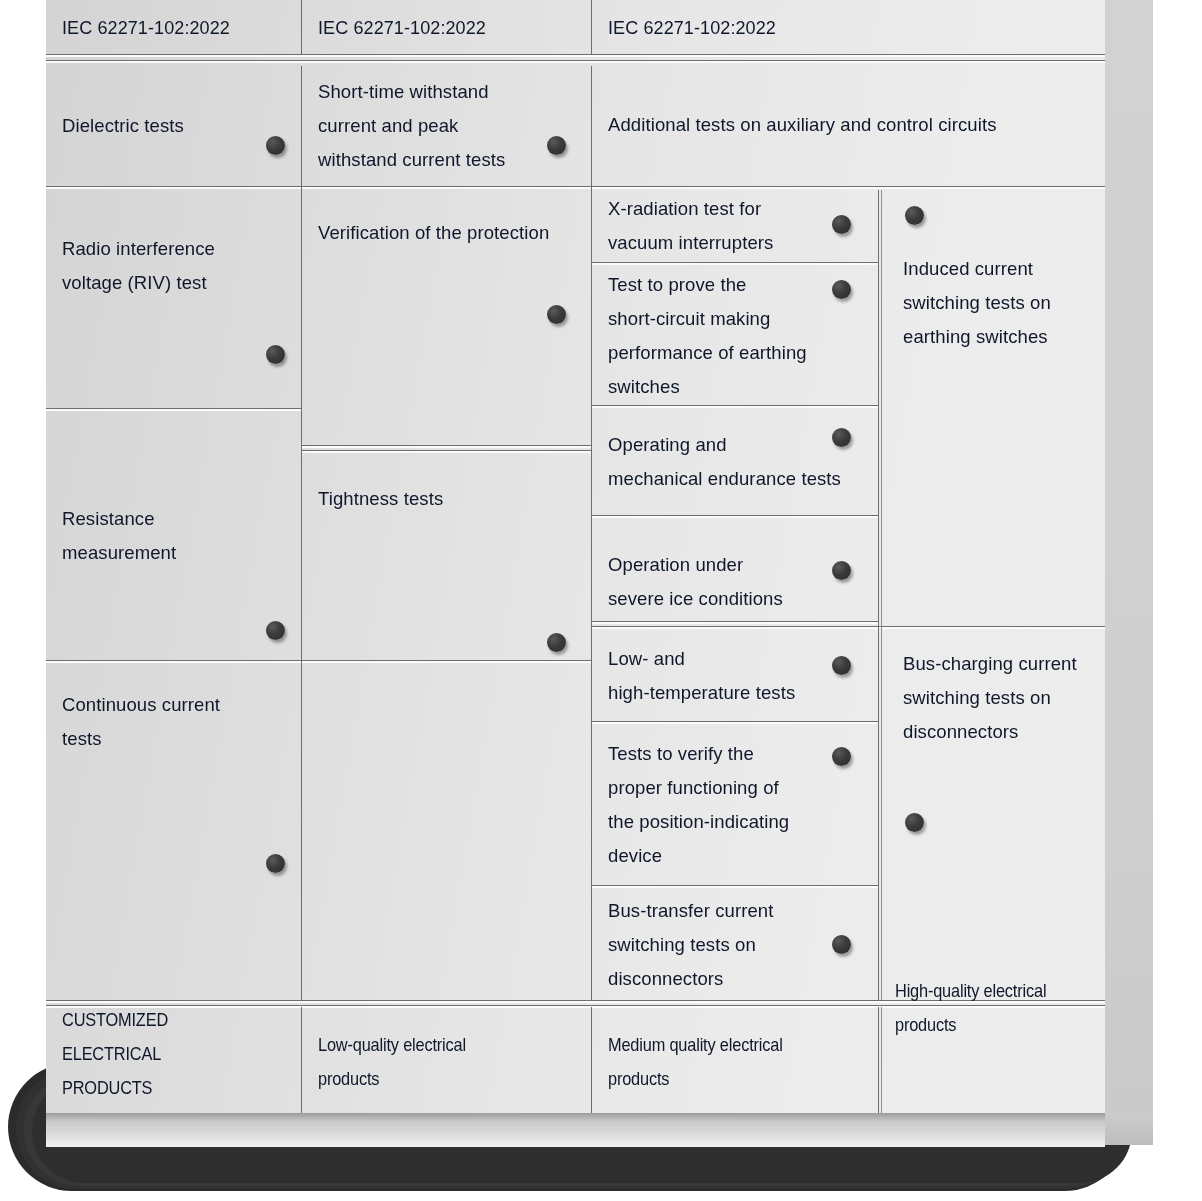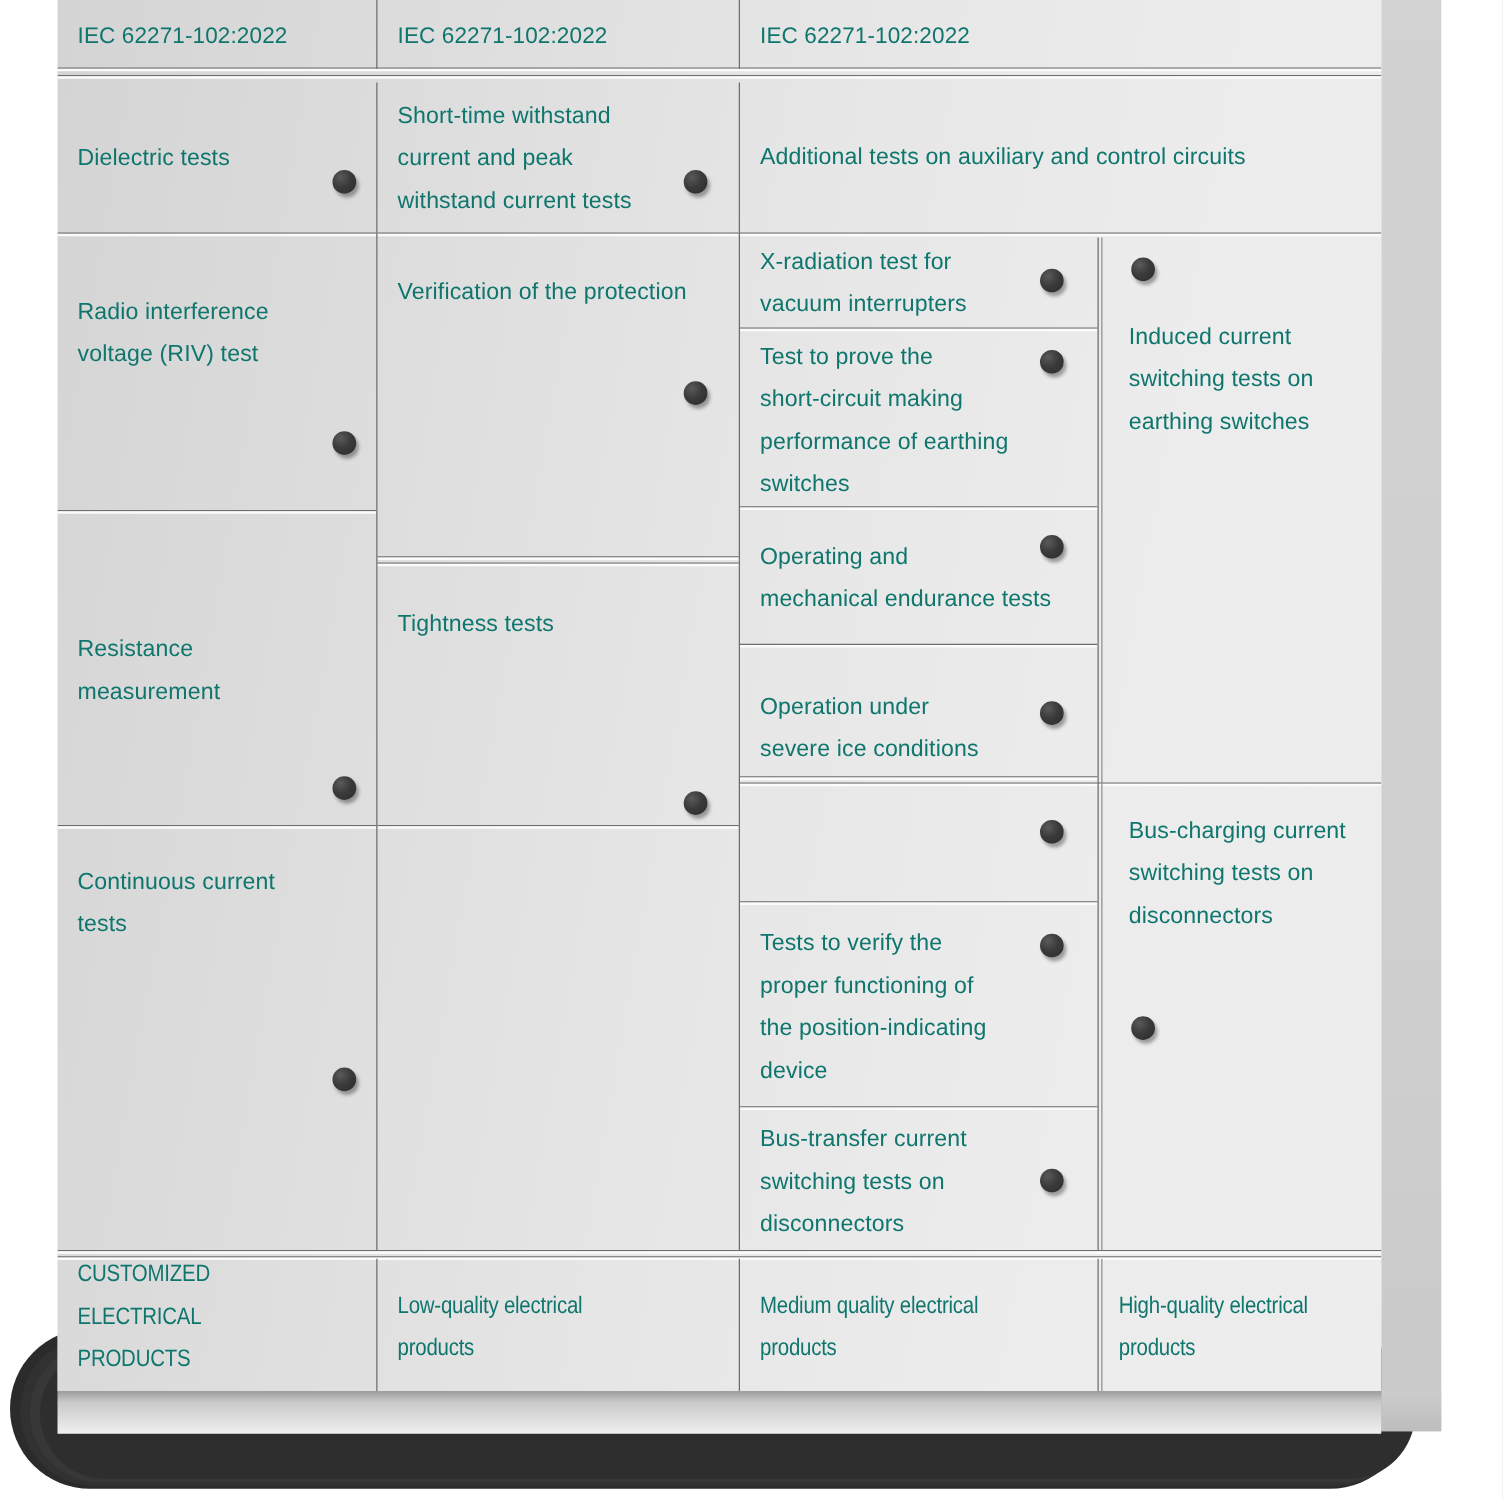--- a/index.html
+++ b/index.html
@@ -52,21 +52,21 @@
     overflow:hidden;
   }
   .bg-grad{
     position:absolute;inset:0;
     background:linear-gradient(100deg,#d4d4d4 0%,#dcdcdc 22%,#e6e6e6 50%,#ececec 75%,#ededed 100%);
   }
 
   .cell{
     position:absolute;
     box-sizing:border-box;
-    color:#0f766e;
+    color:#0f172a;
     font-size:18.5px;
     line-height:34px;
     letter-spacing:.1px;
   }
   .cell .txt{
     position:absolute;
     left:16px; right:42px;
     white-space:pre-line;
   }
   .cell.hdr{font-size:18px;}
@@ -224,20 +224,22 @@
       <span class="txt" style="left:16px;right:48px;">Operation under
 severe ice conditions</span>
       <span class="dot" style="left:240px;top:42px;"></span>
     </div>
     <div class="hline" style="left:546px;top:621px;width:286px;"></div>
     <div class="hline white" style="left:546px;top:622px;width:286px;"></div>
     <div class="hline" style="left:546px;top:626px;width:513px;"></div>
     <div class="hline white" style="left:546px;top:627px;width:513px;"></div>
 
     <div class="cell va-mid" style="left:546px;top:631px;width:286px;height:90px;">
+      <span class="txt" style="left:16px;right:48px;">Low- and
+high-temperature tests</span>
       <span class="dot" style="left:240px;top:25px;"></span>
     </div>
     <div class="hline" style="left:546px;top:721px;width:286px;"></div>
     <div class="hline white" style="left:546px;top:722px;width:286px;"></div>
 
     <div class="cell va-mid" style="left:546px;top:725px;width:286px;height:160px;">
       <span class="txt" style="left:16px;right:48px;">Tests to verify the
 proper functioning of
 the position-indicating
 device</span>
@@ -283,21 +285,21 @@
 PRODUCTS</span></span>
     </div>
     <div class="cell footer-cell va-mid" style="left:256px;top:1010px;width:289px;height:103px;">
       <span class="txt"><span class="inner">Low-quality electrical
 products</span></span>
     </div>
     <div class="cell footer-cell va-mid" style="left:546px;top:1010px;width:286px;height:103px;">
       <span class="txt"><span class="inner">Medium quality electrical
 products</span></span>
     </div>
-    <div class="cell footer-cell va-mid" style="left:837px;top:1010px;width:222px;height:103px;">
+    <div class="cell footer-cell va-mid" style="left:837px;top:956px;width:222px;height:103px;">
       <span class="txt" style="left:12px;"><span class="inner">High-quality electrical
 products</span></span>
     </div>
 
     <div class="vline" style="left:255px;top:1007px;height:106px;"></div>
     <div class="vline" style="left:545px;top:1007px;height:106px;"></div>
     <div class="vline" style="left:832px;top:1007px;height:106px;"></div>
     <div class="vline light" style="left:835px;top:1007px;height:106px;"></div>
   </div>
 

